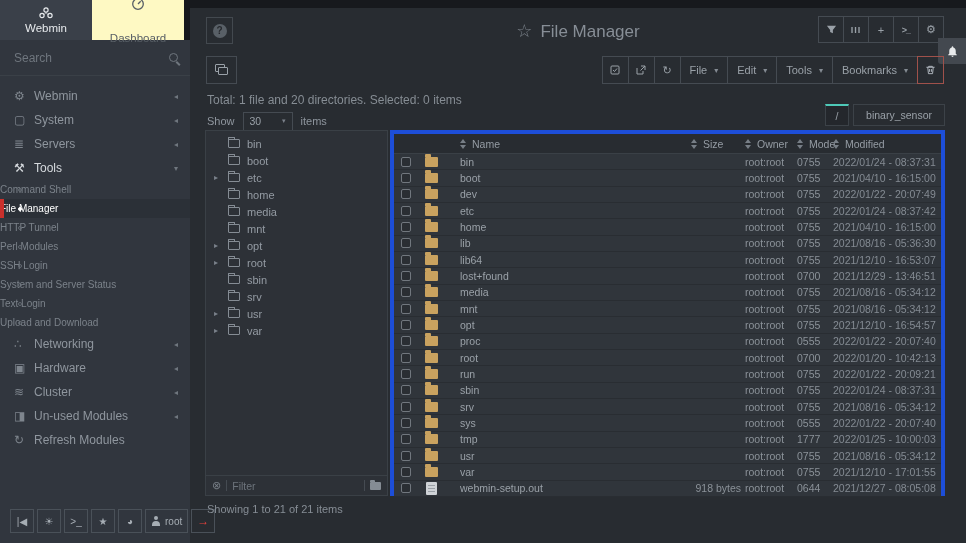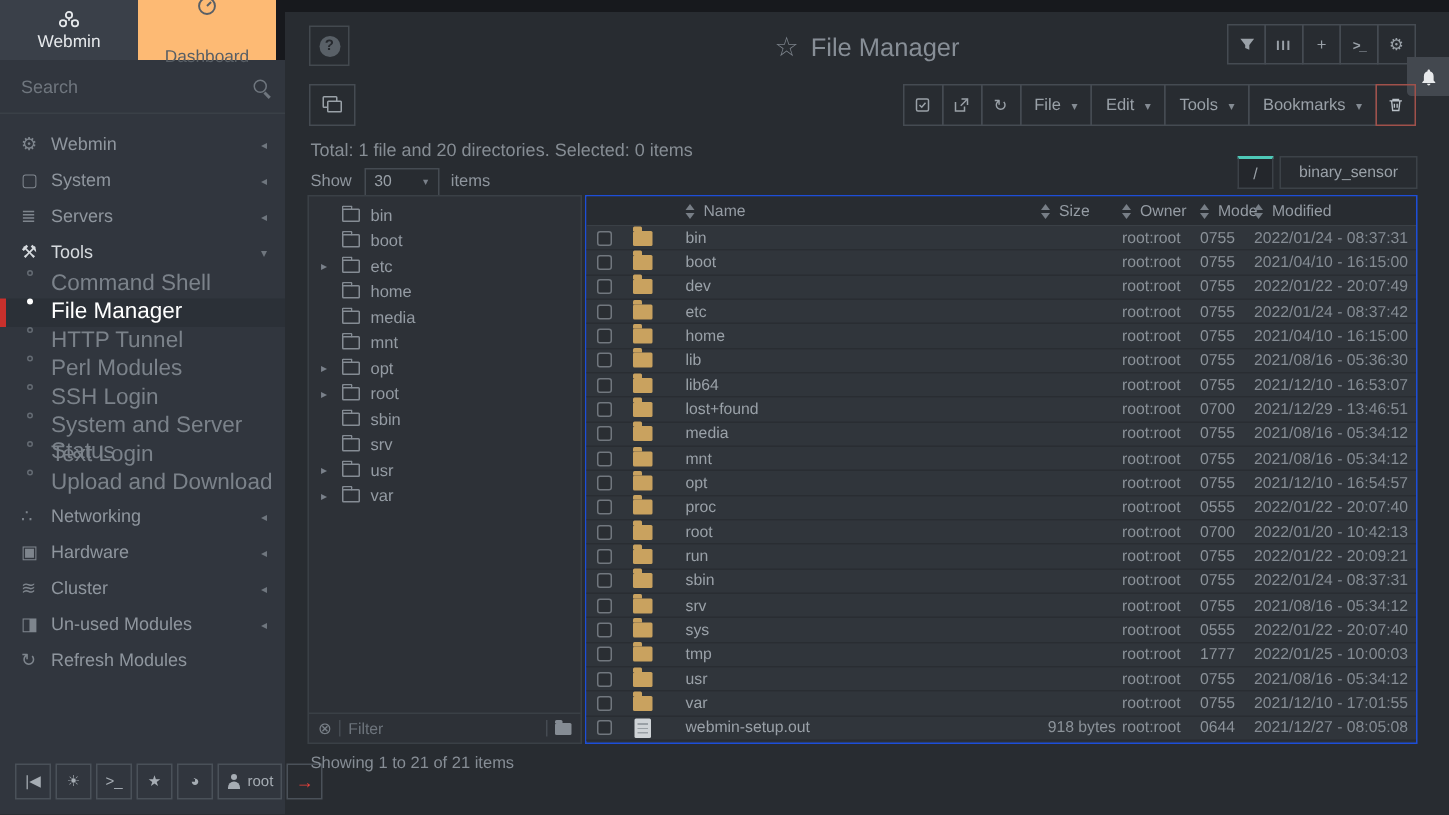--- a/index.html
+++ b/index.html
@@ -4,36 +4,36 @@
 <style>
   * { box-sizing: border-box; margin: 0; padding: 0; }
   html,body { width:966px; height:543px; overflow:hidden; }
   body { background:#282c31; font-family:"Liberation Sans", sans-serif; position:relative; color:#9aa1a8; }
 
   
   .sidebar { position:absolute; left:0; top:0; width:190px; height:543px; background:#31363e; }
   .tabs { display:flex; height:40px; }
   .tab { display:flex; flex-direction:column; align-items:center; justify-content:center; gap:2px; font-size:11.5px; cursor:pointer; }
   .tab.webmin { width:92px; background:#3a4049; color:#e6e9ec; }
-  .tab.dashboard { width:92px; background:#fdba74; color:#585f66;gap:21px; }
+  .tab.dashboard { width:92px; background:#fef9c3; color:#585f66;gap:21px; }
   .tab-filler { flex:1; background:#17191d; }
   .searchrow { height:36px; display:flex; align-items:center; padding:0 14px; border-bottom:1px solid #3a4047; }
   .searchrow input { flex:1; background:transparent; border:none; outline:none; color:#aeb4bb; font-size:12px; font-family:inherit; }
   .searchrow input::placeholder { color:#6f767e; }
   .lens { position:relative; width:9px; height:9px; border:1.5px solid #6f767e; border-radius:50%; flex:none; }
   .lens::after { content:""; position:absolute; left:7px; top:7px; width:5px; height:1.5px; background:#6f767e; transform:rotate(45deg); transform-origin:0 0; }
 
   .menu { padding-top:8px; }
   .menu-item { height:24px; display:flex; align-items:center; padding:0 12px 0 14px; color:#8f969e; font-size:12px; cursor:pointer; }
   .mi-icon { width:20px; font-size:12px; color:#7e858d; flex:none; }
   .mi-label { flex:1; }
   .mi-chev { font-size:8px; color:#6f767e; }
   .menu-item.tools-open .mi-label, .menu-item.tools-open .mi-icon { color:#d6dade; }
 
-  .sub-item { position:relative; height:19px; display:flex; align-items:flex-start; padding-left:34px; font-size:15px; color:#7b828a; cursor:pointer; }
+  .sub-item { position:relative; height:19px; display:flex; align-items:center; font-size:10px; color:#7b828a; cursor:pointer; }
   .sub-bullet { position:absolute; left:18px; width:4px; height:4px; border:1px solid #646b73; border-radius:50%; }
   .sub-item.active { color:#ffffff; background:#2b3037; }
   .sub-item.active .sub-bullet { background:#ffffff; border-color:#ffffff; }
   .sub-item.active::before { content:""; position:absolute; left:0; top:0; bottom:0; width:4px; background:#c9302c; }
 
   .side-footer { position:absolute; left:10px; bottom:10px; display:flex; gap:3px; }
   .sf-btn { min-width:24px; height:24px; border:1px solid #4a5159; display:flex; align-items:center; justify-content:center; gap:4px; color:#a6adb4; font-size:10px; padding:0 5px; cursor:pointer; background:transparent; }
   .sf-btn .glyph { font-size:10px; }
   .person { position:relative; width:10px; height:10px; flex:none; }
   .person::before { content:""; position:absolute; left:3px; top:0; width:4px; height:4px; border-radius:50%; background:#a6adb4; }
@@ -89,21 +89,21 @@
   .folder-o::before { content:""; position:absolute; top:-3px; left:-1px; width:5px; height:2px; border:1px solid #858c94; border-bottom:none; border-radius:1px 1px 0 0; }
   .tree-filter { position:absolute; left:0; right:0; bottom:0; height:20px; border-top:1px solid #3a4046; display:flex; align-items:center; padding:0 6px; gap:5px; }
   .tf-clear { font-size:11px; color:#787f87; cursor:pointer; }
   .tf-sep { width:1px; height:11px; background:#454b52; }
   .tree-filter input { flex:1; min-width:0; background:transparent; border:none; outline:none; color:#aeb4bb; font-size:10.5px; font-family:Liberation Sans, sans-serif; }
   .tree-filter input::placeholder { color:#6d747c; }
   .tf-folder { width:11px; height:8px; background:#858c94; border-radius:1px; position:relative; flex:none; cursor:pointer; }
   .tf-folder::before { content:""; position:absolute; top:-2px; left:0; width:5px; height:2px; background:#858c94; border-radius:1px 1px 0 0; }
 
   
-  .table-panel { position:absolute; left:200px; top:122px; width:555px; height:366px; border:1px solid #1d4ed8; background:#2d3137; }
+  .table-panel { position:absolute; left:200px; top:122px; width:555px; height:366px; border:4px solid #1d4ed8; background:#2d3137; }
   .thead { height:20px; display:flex; align-items:center; background:#282c31; border-bottom:1px solid #3a4046; color:#959ca4; font-size:10.5px; }
   .sort { display:inline-block; width:7px; margin-right:5px; flex:none; }
   .sort i { display:block; width:0; height:0; border-left:3px solid transparent; border-right:3px solid transparent; }
   .sort i.up { border-bottom:4px solid #777e86; margin-bottom:2px; }
   .sort i.down { border-top:4px solid #777e86; }
   .col-cb { width:24px; flex:none; display:flex; align-items:center; justify-content:center; }
   .col-icon { width:26px; flex:none; display:flex; align-items:center; justify-content:center; }
   .col-name { flex:1; display:flex; align-items:center; padding-left:16px; min-width:0; }
   .col-size { width:54px; flex:none; display:flex; align-items:center; }
   .col-size.val { justify-content:flex-end; padding-right:4px; }

